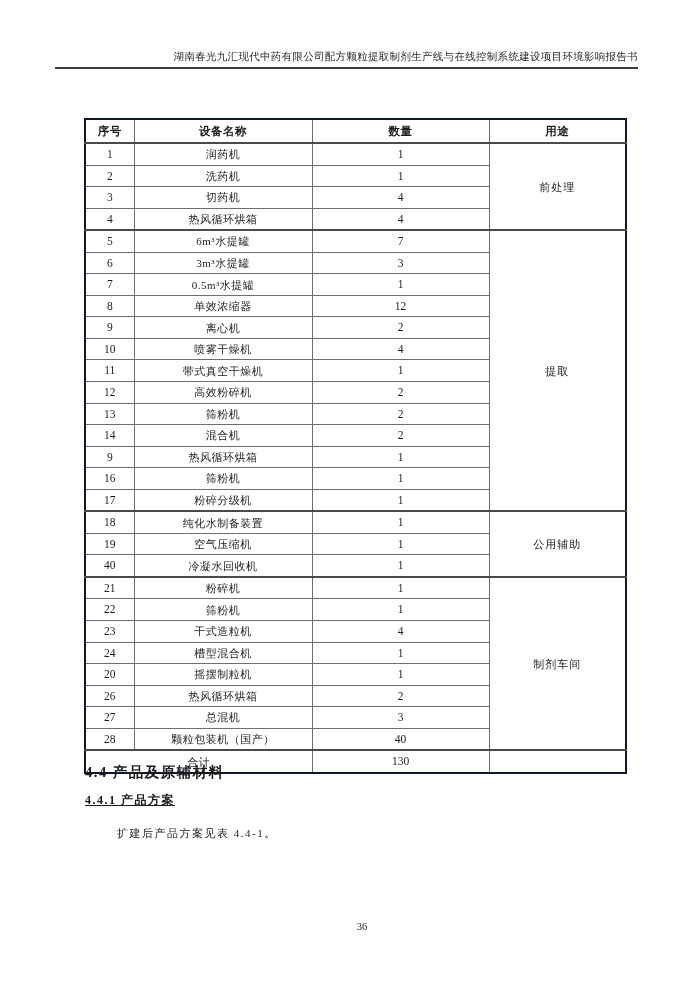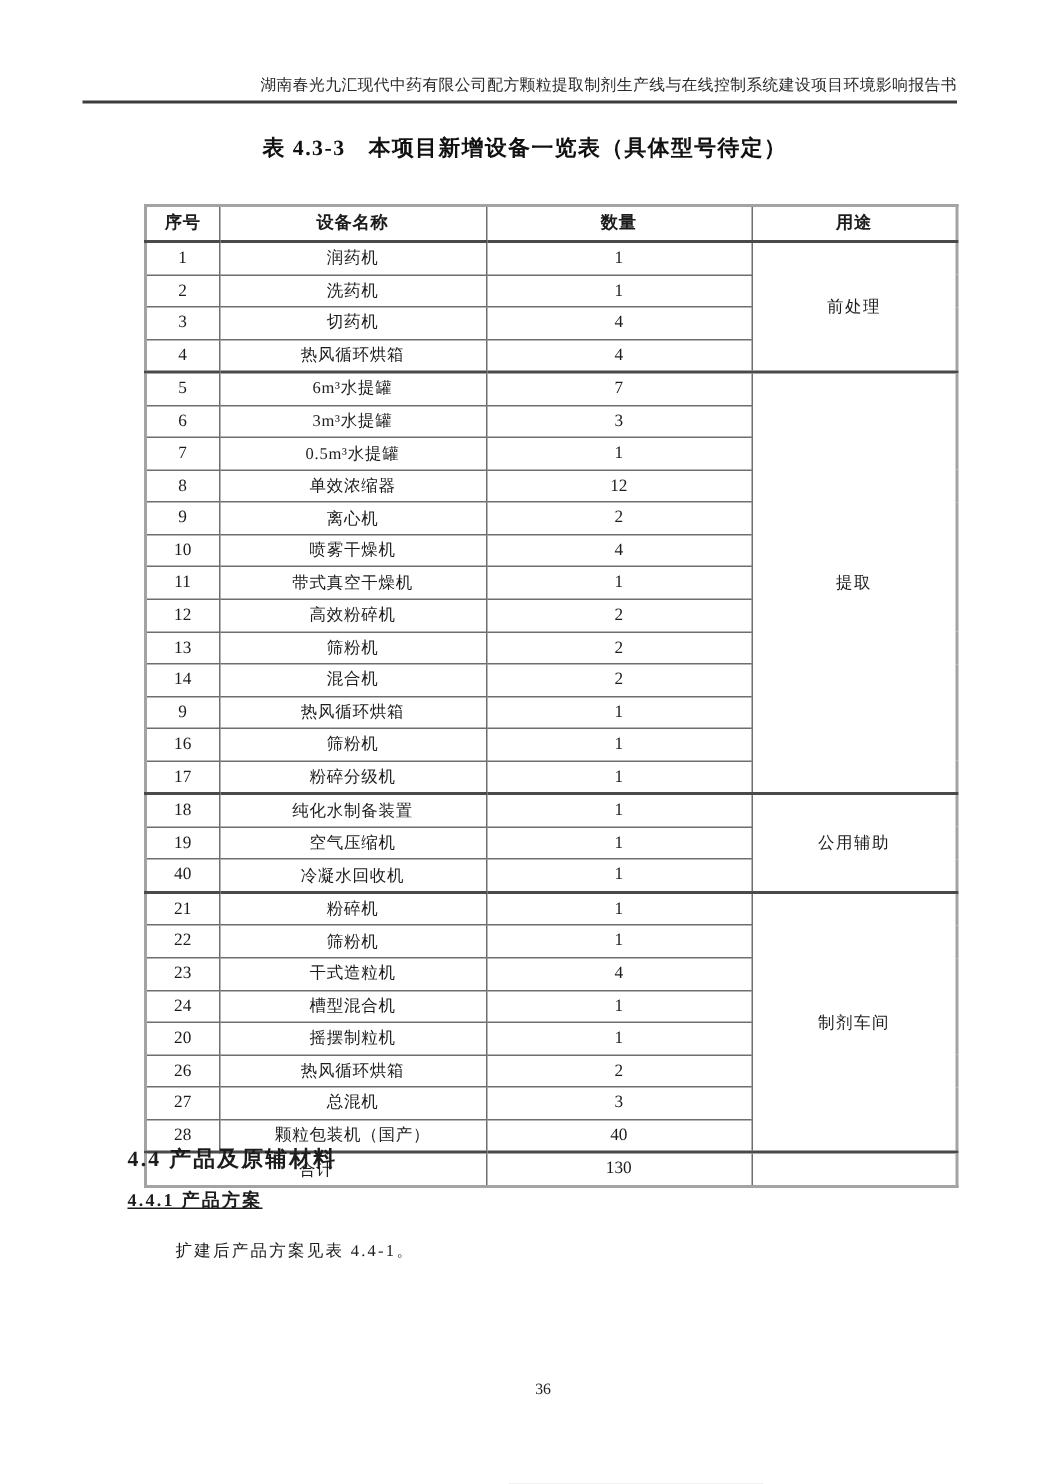--- a/index.html
+++ b/index.html
@@ -33,26 +33,25 @@
     width: 100%;
     text-align: center;
     font-size: 14.5px;
     font-weight: bold;
     letter-spacing: 1px;
     color: #111;
   }
   table.equip {
     position: absolute;
     top: 118px;
-    left: 96px;
+    left: 84px;
     width: 541px;
     border-collapse: collapse;
     table-layout: fixed;
-    border: 2px solid #a3a3a3;
-    margin-top: 18px;
+    border: 2px solid #0f172a;
   }
   table.equip th, table.equip td {
     border: 1px solid #6e6e6e;
     text-align: center;
     vertical-align: middle;
     padding: 0;
     font-size: 11px;
     height: 20.55px;
     line-height: 1.1;
     letter-spacing: 0.5px;
@@ -103,21 +102,20 @@
     color: #222;
   }
 </style>
 </head>
 <body>
 
 <div class="page">
 
   <div class="doc-header">湖南春光九汇现代中药有限公司配方颗粒提取制剂生产线与在线控制系统建设项目环境影响报告书</div>
 
-  <div class="table-title">表 4.3-3　本项目新增设备一览表（具体型号待定）</div>
 
   <table class="equip">
     <colgroup>
       <col style="width:49px">
       <col style="width:178px">
       <col style="width:177px">
       <col style="width:137px">
     </colgroup>
     <thead>
       <tr>

